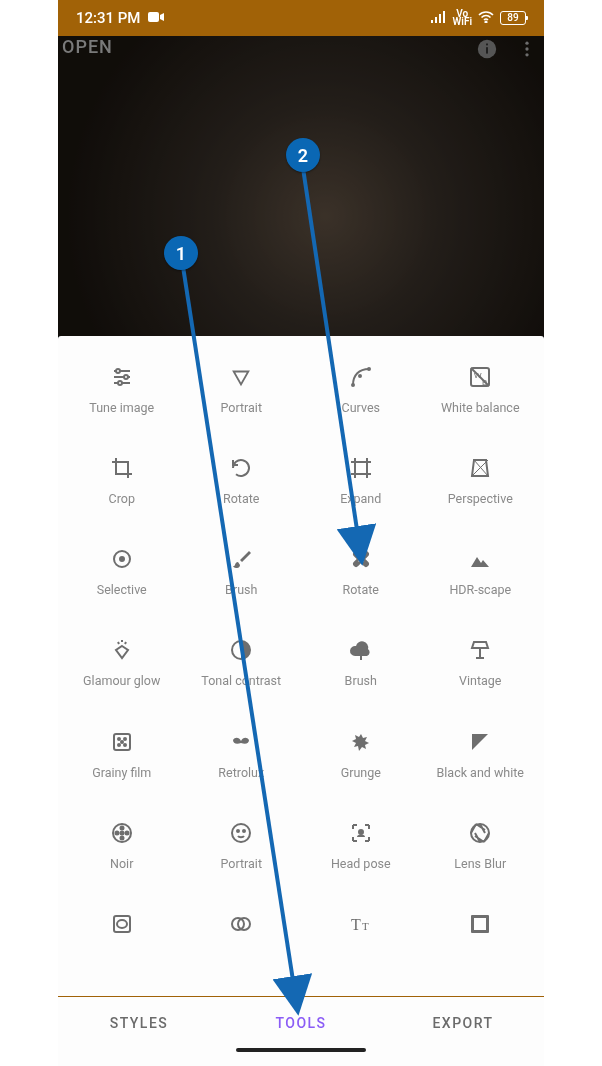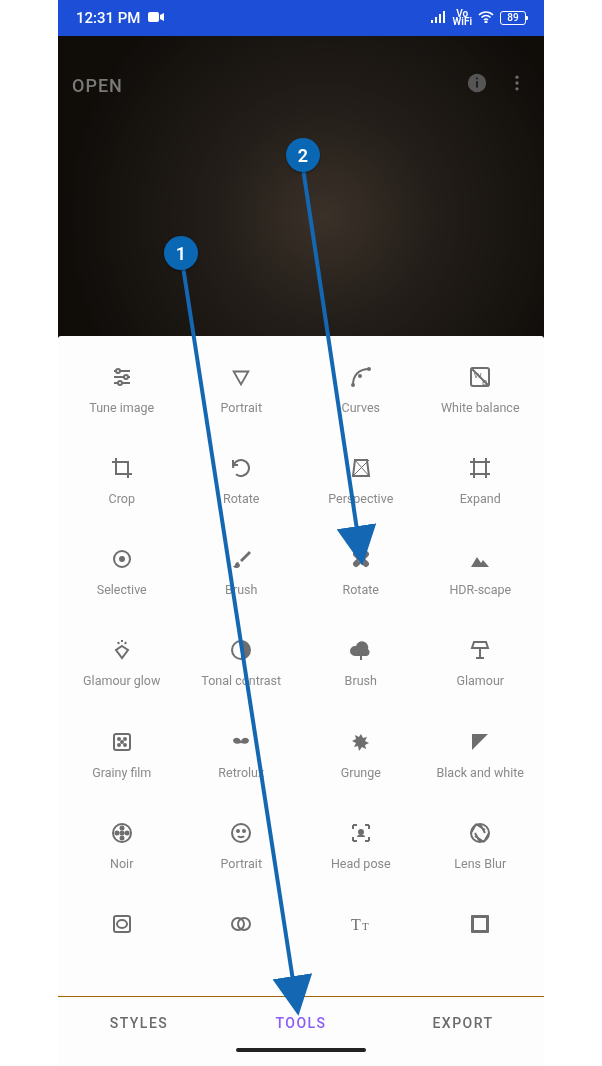--- a/index.html
+++ b/index.html
@@ -25,21 +25,21 @@
     top: 0;
     width: 486px;
     height: 1066px;
     background: #000;
     display: flex;
     flex-direction: column;
   }
   
   .status {
     height: 36px;
-    background: #1d4ed8;
+    background: #a16207;
     color: #fff;
     display: flex;
     align-items: center;
     padding: 0 18px;
     font-size: 15px;
     font-weight: 500;
   }
   .status .left { display: flex; align-items: center; gap: 8px; }
   .status .spacer { flex: 1; }
   .status .right { display: flex; align-items: center; gap: 6px; }
@@ -80,23 +80,22 @@
     inset: 0;
     background: rgba(0,0,0,0.45);
   }
   .appbar {
     position: absolute;
     top: 0;
     left: 0;
     right: 0;
     height: 48px;
     display: flex;
-    align-items: flex-end;
-    padding: 0 14px;
-    margin-top: 12px;
+    align-items: flex-start;
+    padding: 0 4px;
   }
   .open-btn {
     color: #7a7a7a;
     font-size: 18px;
     font-weight: 500;
     letter-spacing: 1px;
   }
   .appbar .sp { flex: 1; }
   .appbar-icon {
     width: 26px;
@@ -330,34 +329,34 @@
               <svg width="24" height="24" viewBox="0 0 24 24" fill="none" stroke="currentColor" stroke-width="2">
                 <path d="M4 12a8 8 0 1 1 3 6.2"></path>
                 <path d="M4 4v5h5"></path>
               </svg>
             </span>
           <span class="lbl">Rotate</span>
         </div>
         <div class="tool">
           <span class="ic">
               <svg width="24" height="24" viewBox="0 0 24 24" fill="none" stroke="currentColor" stroke-width="2">
+                <path d="M6 2v4M2 6h4M18 2v4M22 6h-4M6 22v-4M2 18h4M18 22v-4M22 18h-4"></path>
+                <rect x="6" y="6" width="12" height="12"></rect>
+              </svg>
+            </span>
+          <span class="lbl">Expand</span>
+        </div>
+        <div class="tool">
+          <span class="ic">
+              <svg width="24" height="24" viewBox="0 0 24 24" fill="none" stroke="currentColor" stroke-width="2">
                 <path d="M6 4l-2 16h16l-2-16z"></path>
                 <path d="M6 4l14 16M20 4L4 20" stroke-width="1"></path>
               </svg>
             </span>
           <span class="lbl">Perspective</span>
-        </div>
-        <div class="tool">
-          <span class="ic">
-              <svg width="24" height="24" viewBox="0 0 24 24" fill="none" stroke="currentColor" stroke-width="2">
-                <path d="M6 2v4M2 6h4M18 2v4M22 6h-4M6 22v-4M2 18h4M18 22v-4M22 18h-4"></path>
-                <rect x="6" y="6" width="12" height="12"></rect>
-              </svg>
-            </span>
-          <span class="lbl">Expand</span>
         </div>
 
         <div class="tool">
           <span class="ic">
               <svg width="24" height="24" viewBox="0 0 24 24" fill="none" stroke="currentColor" stroke-width="2">
                 <circle cx="12" cy="12" r="8"></circle>
                 <circle cx="12" cy="12" r="2" fill="currentColor"></circle>
               </svg>
             </span>
           <span class="lbl">Selective</span>
@@ -421,21 +420,21 @@
           <span class="lbl">Brush</span>
         </div>
         <div class="tool">
           <span class="ic">
               <svg width="24" height="24" viewBox="0 0 24 24" fill="none" stroke="currentColor" stroke-width="2">
                 <path d="M6 4h12l2 6H4z"></path>
                 <line x1="12" y1="10" x2="12" y2="20"></line>
                 <line x1="8" y1="20" x2="16" y2="20"></line>
               </svg>
             </span>
-          <span class="lbl">Glamour</span>
+          <span class="lbl">Vintage</span>
         </div>
 
         <div class="tool">
           <span class="ic">
               <svg width="24" height="24" viewBox="0 0 24 24" fill="none" stroke="currentColor" stroke-width="2">
                 <rect x="4" y="4" width="16" height="16" rx="2"></rect>
                 <circle cx="9" cy="9" r="1" fill="currentColor"></circle>
                 <circle cx="15" cy="9" r="1" fill="currentColor"></circle>
                 <circle cx="12" cy="12" r="1" fill="currentColor"></circle>
                 <circle cx="9" cy="15" r="1" fill="currentColor"></circle>

